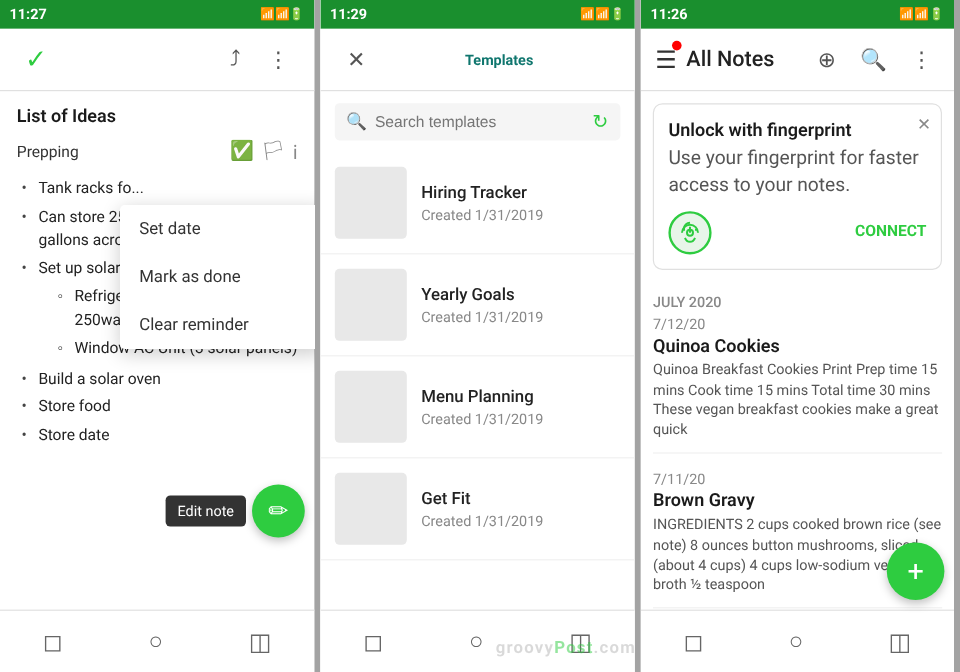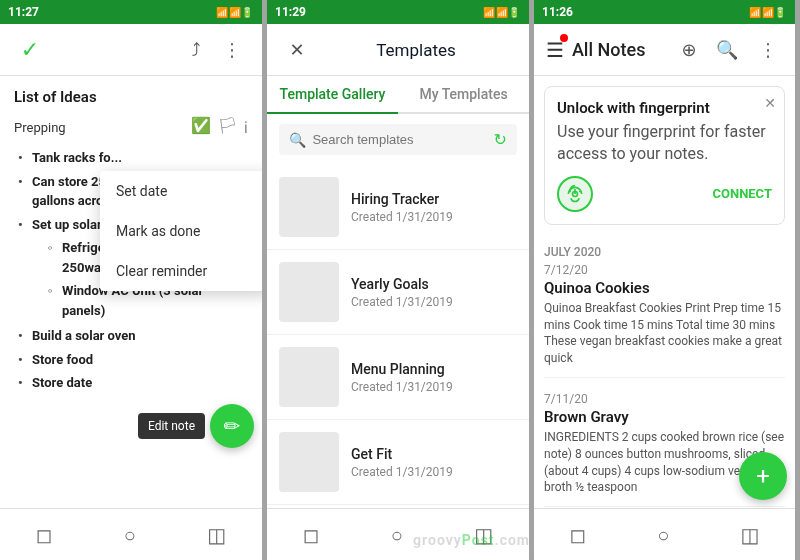--- a/index.html
+++ b/index.html
@@ -44,23 +44,23 @@
       height: 52px;
       display: flex;
       align-items: center;
       padding: 0 12px;
       background: white;
       border-bottom: 1px solid #e0e0e0;
       flex-shrink: 0;
     }
 
     .top-bar .title {
-      font-size: 17px;
-      font-weight: 400;
-      color: #0f172a;
+      font-size: 12px;
+      font-weight: 700;
+      color: #0f766e;
       flex: 1;
     }
 
     .top-bar .icon-btn {
       width: 36px;
       height: 36px;
       display: flex;
       align-items: center;
       justify-content: center;
       cursor: pointer;
@@ -98,21 +98,20 @@
     }
 
     .bullet-list { list-style: none; padding-left: 4px; }
     .bullet-list li {
       font-size: 13px;
       color: #222;
       padding: 2px 0;
       padding-left: 14px;
       position: relative;
       line-height: 1.5;
-      font-weight: bold;
     }
     .bullet-list li::before {
       content: '•';
       position: absolute;
       left: 0;
       color: #444;
     }
     .bullet-list .sub-list { list-style: none; padding-left: 16px; margin-top: 2px; }
     .bullet-list .sub-list li::before { content: '◦'; }
 
@@ -430,24 +429,20 @@
 </div>
 
 <div class="panel" style="max-width:267px;">
   <div class="status-bar">
     <span class="time">11:29</span>
     <span class="icons">📶📶🔋</span>
   </div>
   <div class="top-bar">
     <span class="icon-btn">✕</span>
     <span class="title" style="text-align:center; flex:1;">Templates</span>
-  </div>
-  <div class="tabs">
-    <div class="tab active">Template Gallery</div>
-    <div class="tab">My Templates</div>
   </div>
   <div class="search-bar">
     <span class="search-icon">🔍</span>
     <input type="text" placeholder="Search templates" style="">
     <span class="refresh-icon">↻</span>
   </div>
   <div class="template-list">
     <div class="template-item">
       <div class="template-thumb"></div>
       <div class="template-info">

